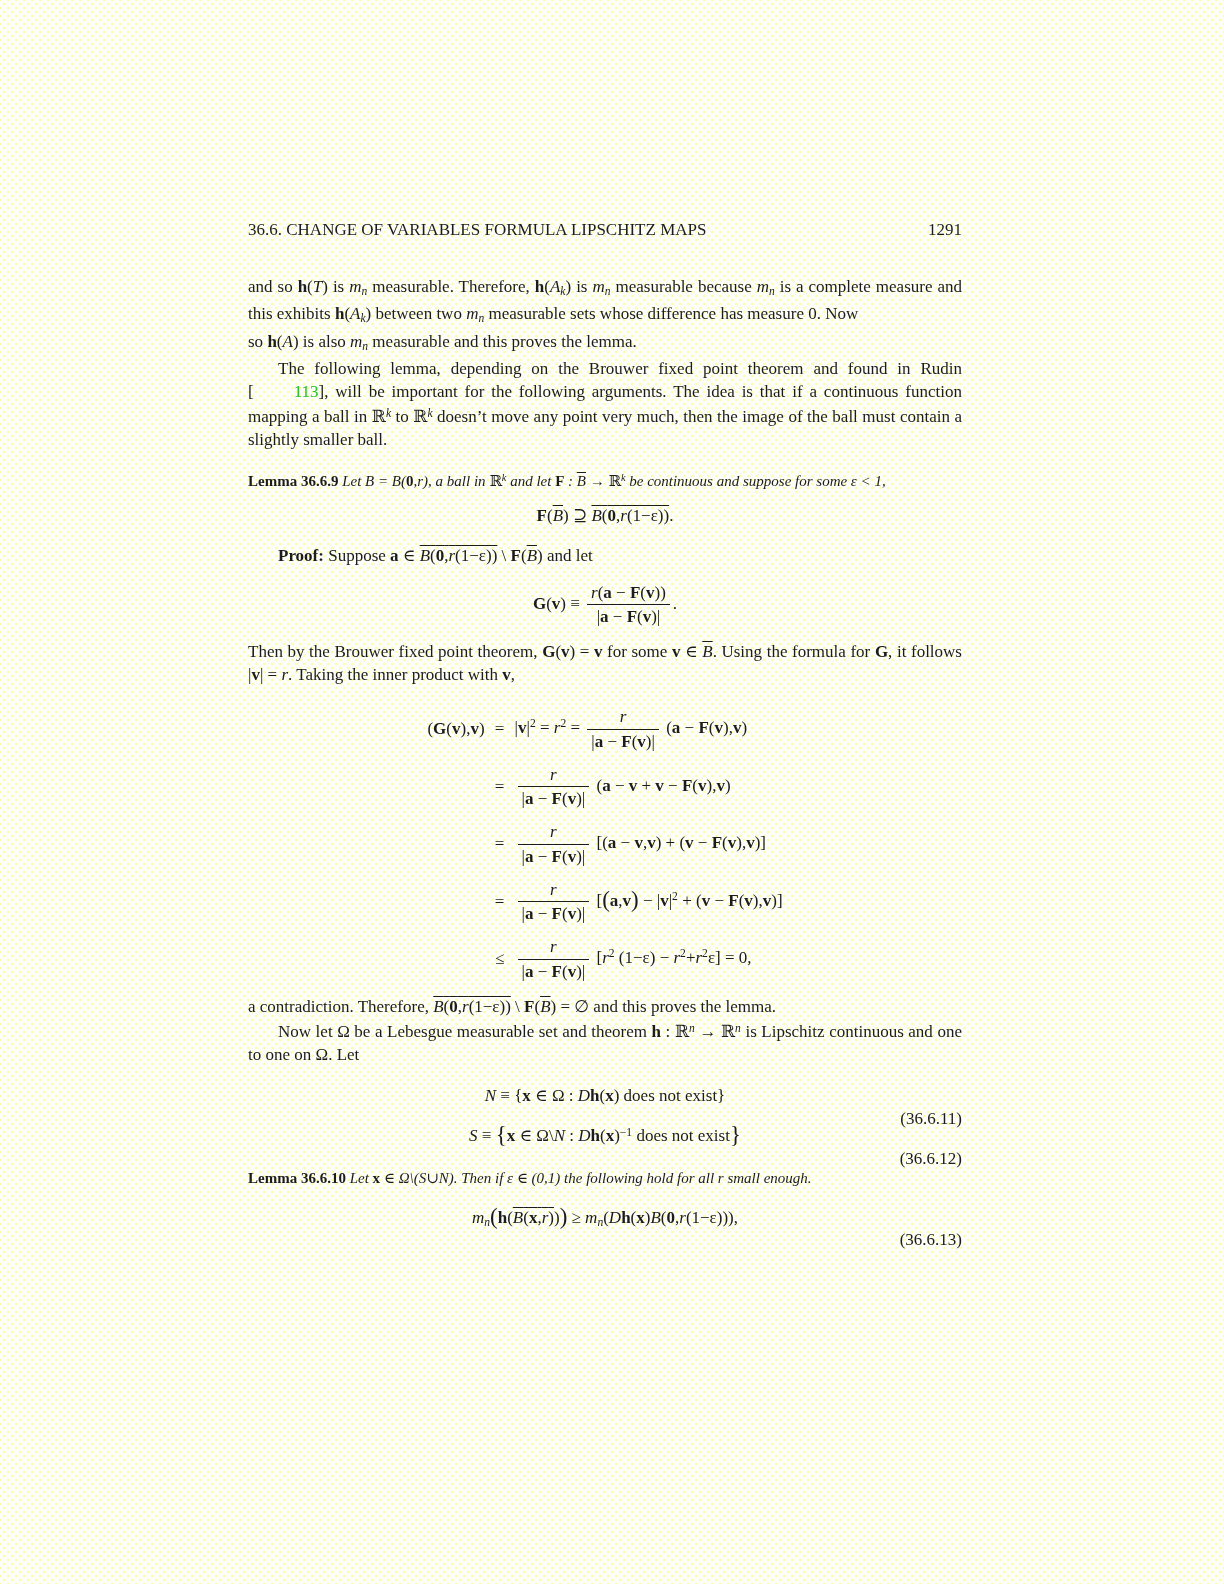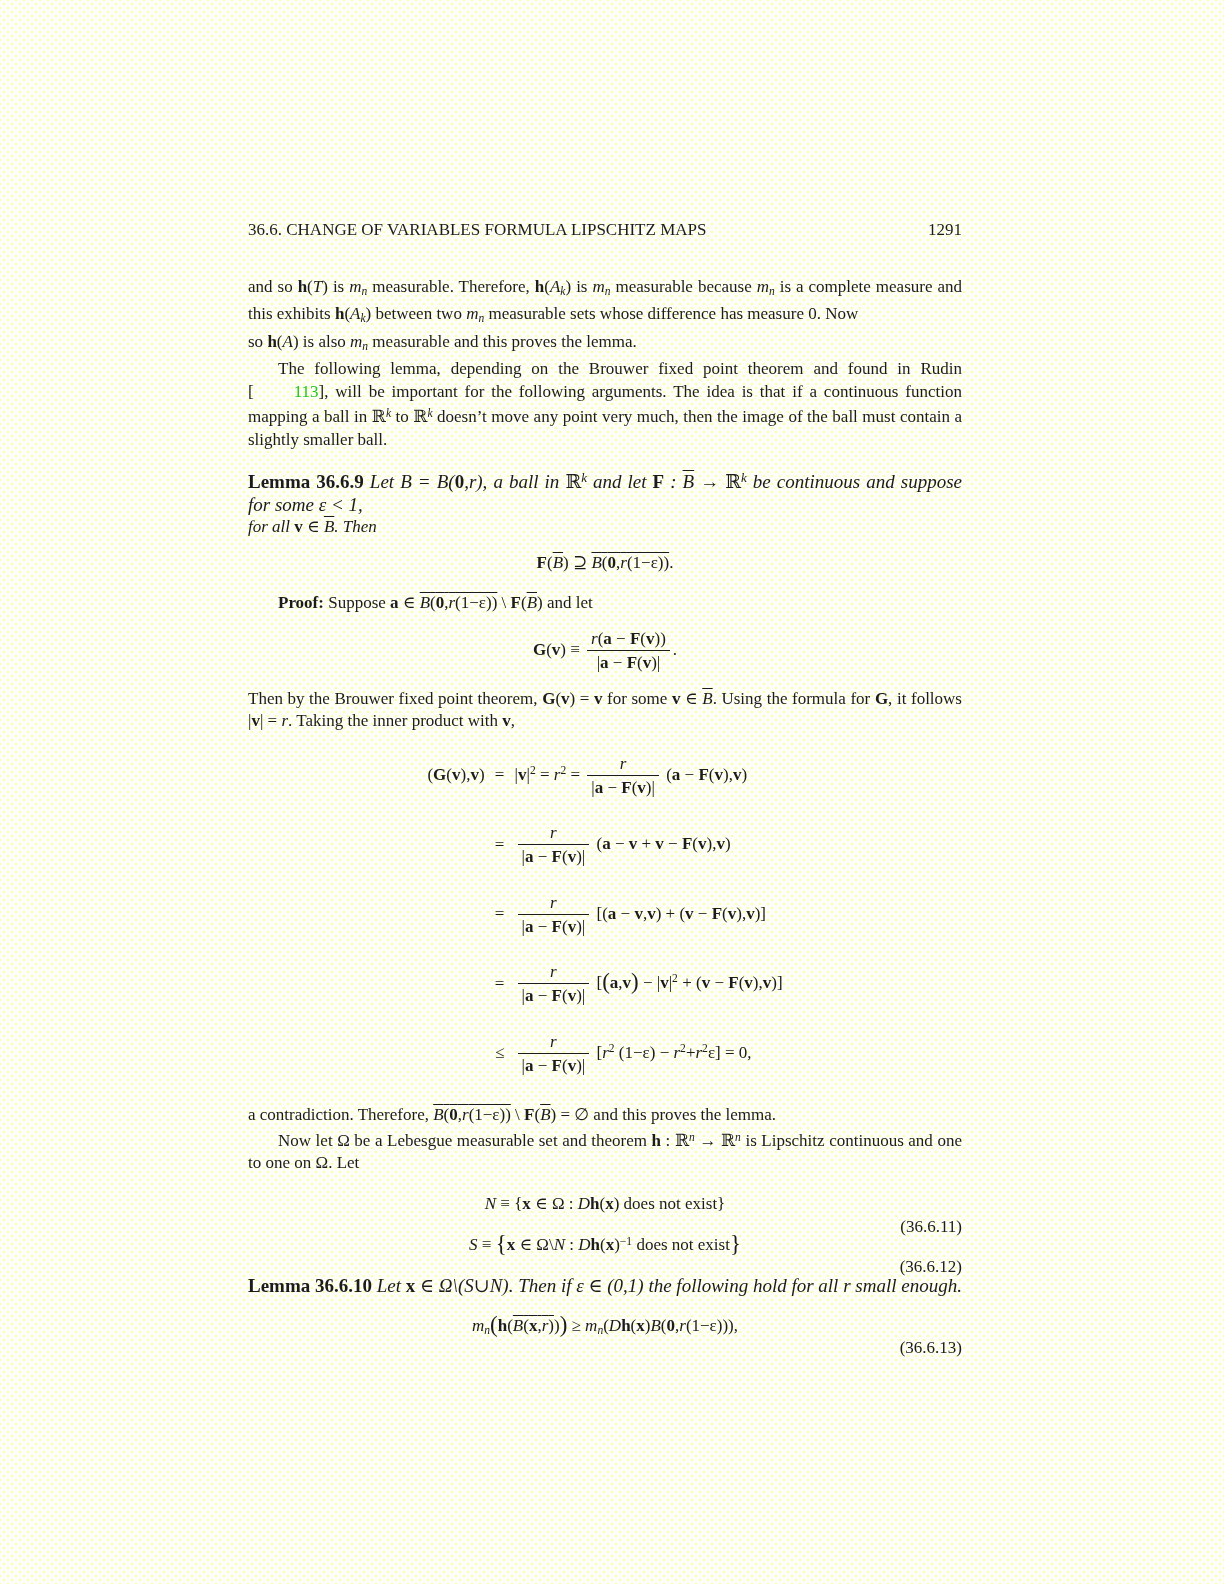--- a/index.html
+++ b/index.html
@@ -11,37 +11,37 @@
       radial-gradient(var(--dot,#ffff9e) 1px, transparent 1.6px);
     background-size:8px 8px;
     background-position:0 0,4px 4px;
     font-family:"Liberation Serif","DejaVu Serif",serif;
     color:var(--ink,#1c1c1c);
   }
   .page{box-sizing:border-box;width:1224px;height:1414px;padding:220px 262px 0 248px;}
   .hdr{display:flex;justify-content:space-between;font-size:17px;margin-bottom:36px;}
   .para{font-size:17px;line-height:22.5px;text-align:justify;}
   .indent{text-indent:30px;}
-  .lemma{font-size:19px;line-height:22.5px;text-align:justify;margin-top:16px;}
+  .lemma{font-size:15px;line-height:22.5px;text-align:justify;margin-top:16px;}
   .eqrow{position:relative;text-align:center;font-size:17px;line-height:1.3;margin:13px 0;}
   .eqtag{position:absolute;right:0;top:50%;transform:translateY(-50%);margin-top:23px;}
   .sp18{margin-top:18px;} .sp14{margin-top:14px;}
   .b{font-weight:bold;}
   .i{font-style:italic;}
   .sup{font-size:68%;vertical-align:0.45em;}
   .sub{font-size:68%;vertical-align:-0.25em;}
   .ov{text-decoration:overline;text-decoration-thickness:1px;}
   .green{color:var(--green,#00c800);margin-left:40px;}
   .big{font-size:135%;vertical-align:-0.06em;}
   .frac{display:inline-block;vertical-align:middle;text-align:center;margin:0 3px;}
   .frac .num{display:block;border-bottom:1px solid currentColor;padding:0 4px 1px;line-height:1.25;}
   .frac .den{display:block;padding:1px 4px 0;line-height:1.25;}
   .limstack{display:inline-block;font-size:62%;line-height:1.05;vertical-align:-0.5em;text-align:left;margin:0 2px 0 1px;}
   .limstack .stk{display:block;}
-  .align{display:grid;grid-template-columns:max-content 30px max-content;justify-content:center;row-gap:24px;align-items:center;margin:20px 0 28px;font-size:17px;}
+  .align{display:grid;grid-template-columns:max-content 30px max-content;justify-content:center;row-gap:12px;align-items:center;margin:20px 0 14px;font-size:17px;}
   .al-lhs{justify-self:end;}
   .al-rel{justify-self:center;}
   .al-rhs{justify-self:start;}
 </style>
 </head>
 <body>
 
 <div class="page">
 
   <div class="hdr">
@@ -52,21 +52,20 @@
   <div class="para"><span>and so </span><span class="b">h</span><span>(</span><span class="i">T</span><span>) is </span><span class="i">m</span><span class="i sub">n</span><span> measurable. Therefore, </span><span class="b">h</span><span>(</span><span class="i">A</span><span class="i sub">k</span><span>) is </span><span class="i">m</span><span class="i sub">n</span><span> measurable because </span><span class="i">m</span><span class="i sub">n</span><span> is a complete measure and this exhibits </span><span class="b">h</span><span>(</span><span class="i">A</span><span class="i sub">k</span><span>) between two </span><span class="i">m</span><span class="i sub">n</span><span> measurable sets whose difference has measure 0. Now</span></div>
 
 
   <div class="para"><span>so </span><span class="b">h</span><span>(</span><span class="i">A</span><span>) is also </span><span class="i">m</span><span class="i sub">n</span><span> measurable and this proves the lemma.</span></div>
 
   <div class="para indent"><span>The following lemma, depending on the Brouwer fixed point theorem and found in Rudin [</span><span class="green">113</span><span>], will be important for the following arguments. The idea is that if a continuous function mapping a ball in ℝ</span><span class="i sup">k</span><span> to ℝ</span><span class="i sup">k</span><span> doesn’t move any point very much, then the image of the ball must contain a slightly smaller ball.</span></div>
 
   <div class="lemma"><span class="b">Lemma 36.6.9  </span><span class="i">Let B = B(</span><span class="b">0</span><span class="i">,r), a ball in </span><span>ℝ</span><span class="i sup">k</span><span class="i"> and let </span><span class="b">F</span><span class="i"> : </span><span class="ov"><span class="i">B</span></span><span> → </span><span>ℝ</span><span class="i sup">k</span><span class="i"> be continuous and suppose for some ε &lt; 1,</span></div>
 
 
-  <div class="para"><span class="i">for all </span><span class="b">v</span><span class="i"> ∈ </span><span class="ov"><span class="i">B</span></span><span class="i">. Then</span></div>
 
   <div class="eqrow"><span class="b">F</span><span>(</span><span class="ov"><span class="i">B</span></span><span>) ⊇ </span><span class="ov"><span class="i">B</span><span>(</span><span class="b">0</span><span>,</span><span class="i">r</span><span>(1−ε))</span></span><span>.</span></div>
 
   <div class="para indent sp18"><span class="b">Proof: </span><span>Suppose </span><span class="b">a</span><span> ∈ </span><span class="ov"><span class="i">B</span><span>(</span><span class="b">0</span><span>,</span><span class="i">r</span><span>(1−ε))</span></span><span> \ </span><span class="b">F</span><span>(</span><span class="ov"><span class="i">B</span></span><span>) and let</span></div>
 
   <div class="eqrow sp14"><span class="b">G</span><span>(</span><span class="b">v</span><span>) ≡ </span><span class="frac"><span class="num"><span class="i">r</span><span>(</span><span class="b">a</span><span> − </span><span class="b">F</span><span>(</span><span class="b">v</span><span>))</span></span><span class="den"><span>|</span><span class="b">a</span><span> − </span><span class="b">F</span><span>(</span><span class="b">v</span><span>)|</span></span></span><span>.</span></div>
 
   <div class="para sp14"><span>Then by the Brouwer fixed point theorem, </span><span class="b">G</span><span>(</span><span class="b">v</span><span>) = </span><span class="b">v</span><span> for some </span><span class="b">v</span><span> ∈ </span><span class="ov"><span class="i">B</span></span><span>. Using the formula for </span><span class="b">G</span><span>, it follows |</span><span class="b">v</span><span>| = </span><span class="i">r</span><span>. Taking the inner product with </span><span class="b">v</span><span>,</span></div>
 
   <div class="align" id="align-block">

